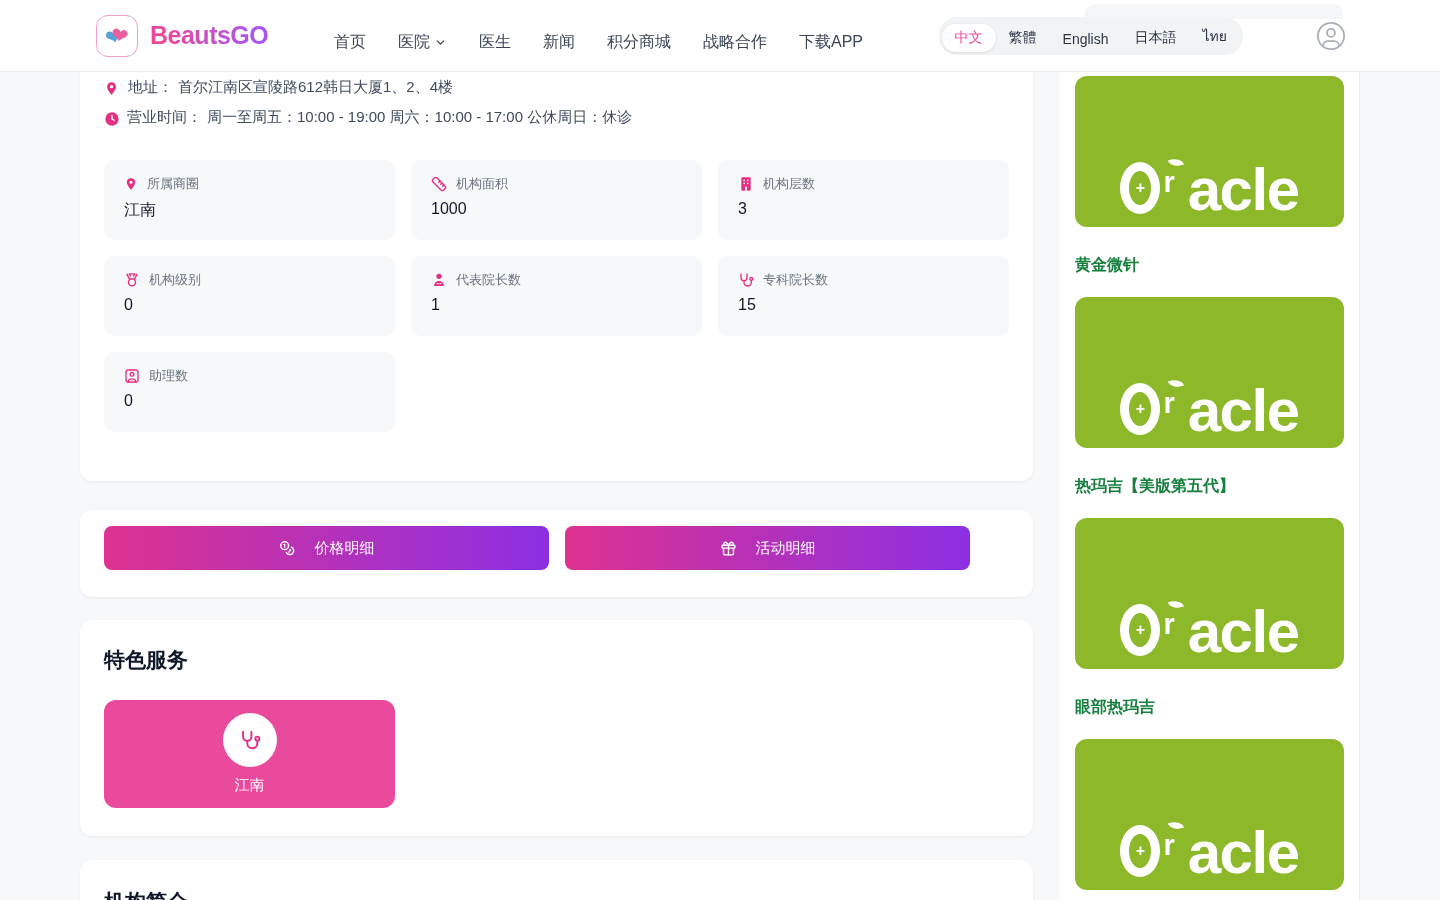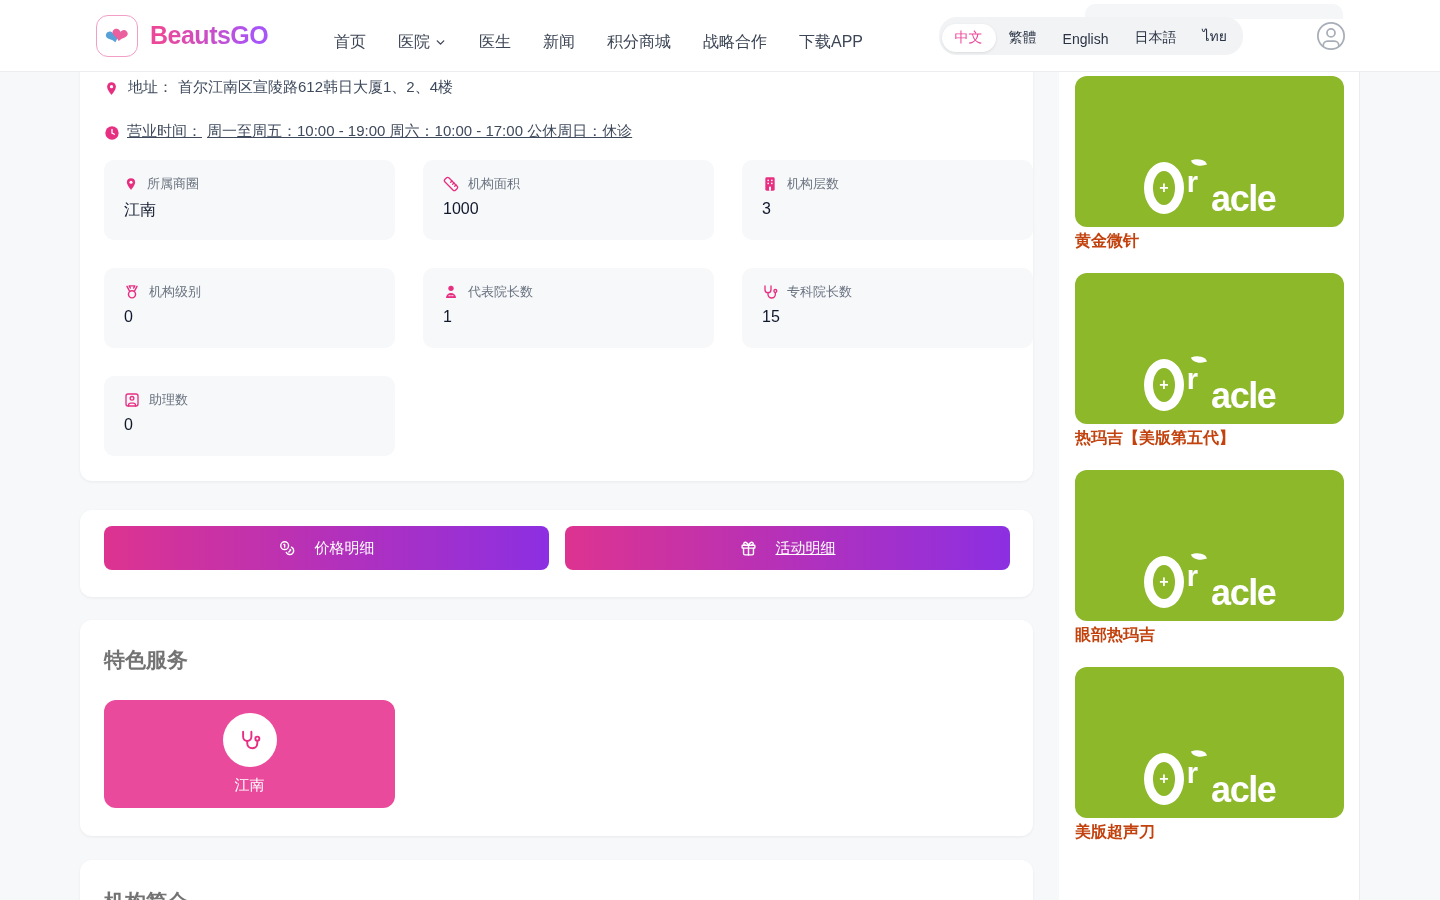--- a/index.html
+++ b/index.html
@@ -39,38 +39,38 @@
           box-shadow:0 1px 3px rgba(16,24,40,.06); }
   .card-info     { top:-60px; height:541px; z-index:1; }
   .card-actions  { top:510px; height:87px; }
   .card-features { top:620px; height:216px; }
   .card-intro    { top:860px; height:90px; }
 
   .meta-row { position:absolute; left:24px; display:flex; align-items:flex-end; gap:9px;
               font-size:15px; color:#3f4a5c; }
   .meta-row .icn { display:flex; }
   .addr-row { top:138px; }
-  .hours-row { top:182px;text-decoration:underline; }
+  .hours-row { top:168px; }
 
   .stats-grid { position:absolute; left:24px; top:220px; display:grid;
-                grid-template-columns:repeat(3,291px); gap:28px; }
+                grid-template-columns:repeat(3,291px); gap:16px; }
   .stat-card { width:291px; height:80px; background:#f7f8fa; border-radius:10px; padding:15px 20px; }
   .stat-head { display:flex; align-items:center; gap:9px; }
   .stat-head .icn { display:flex; }
   .stat-label { font-size:13px; color:#69727f; }
   .stat-value { margin-top:7px; font-size:16px; font-weight:500; color:#10182b; }
 
   .grad-btn { position:absolute; top:16px; height:44px; border:none; border-radius:8px; cursor:pointer;
               display:flex; align-items:center; justify-content:center; gap:19px;
               background:linear-gradient(90deg,#dd3390 0%,#8c2fe2 100%);
               color:#fff; font-family:inherit; font-size:15px; font-weight:500; }
   .btn-price { left:24px;  width:445px; }
-  .btn-event { left:485px; width:445px;text-decoration:underline; }
-
-  .section-title { position:absolute; left:24px; font-size:21px; font-weight:bold; color:#737373; }
+  .btn-event { left:485px; width:405px; }
+
+  .section-title { position:absolute; left:24px; font-size:21px; font-weight:bold; color:#0f172a; }
   .card-features .section-title { top:26px; }
   .card-intro .section-title { top:28px; }
 
   .feature-tile { position:absolute; left:24px; top:80px; width:291px; height:108px;
                   background:#ea4a9c; border-radius:12px; cursor:pointer; text-align:center; }
   .feature-circle { width:54px; height:54px; border-radius:50%; background:#fff; margin:13px auto 0;
                     display:flex; align-items:center; justify-content:center; }
   .feature-label { margin-top:9px; color:#fff; font-size:15px; }
 
   
@@ -80,22 +80,22 @@
   .side-item { display:block; margin-bottom:21px; cursor:pointer; text-decoration:none; }
   .thumb { position:relative; width:269px; height:151px; background:#8cb82a; border-radius:12px; overflow:hidden; }
   .oracle { position:absolute; left:0; right:0; bottom:13px; display:flex; align-items:flex-end;
             justify-content:center; color:#fff; font-weight:bold; }
   .o-ring { width:40px; height:52px; border:9px solid #fff; border-radius:50%; position:relative; }
   .o-plus { position:absolute; left:50%; top:50%; transform:translate(-50%,-52%);
             font-size:16px; line-height:1; color:#fff; }
   .o-r { position:relative; font-size:29px; line-height:1; margin-left:3px; transform:translateY(-17px); }
   .leaf { position:absolute; right:-8px; top:-10px; width:14px; height:9px; background:#fff;
           border-radius:0 100% 0 100%; transform:rotate(-18deg); }
-  .o-rest { font-size:36px; line-height:0.8; letter-spacing:-1.5px; margin-left:13px; }
-  .side-label { margin-top:3px; font-size:16px; font-weight:bold; color:#c2410c; line-height:22px;
+  .o-rest { font-size:60px; line-height:0.8; letter-spacing:-1.5px; margin-left:13px; }
+  .side-label { margin-top:27px; font-size:16px; font-weight:bold; color:#15803d; line-height:22px;
                 white-space:nowrap; overflow:hidden; }
 </style>
 </head>
 <body>
 
 <div class="page">
 
   <header class="navbar">
     <div class="ghost-card"></div>
 

